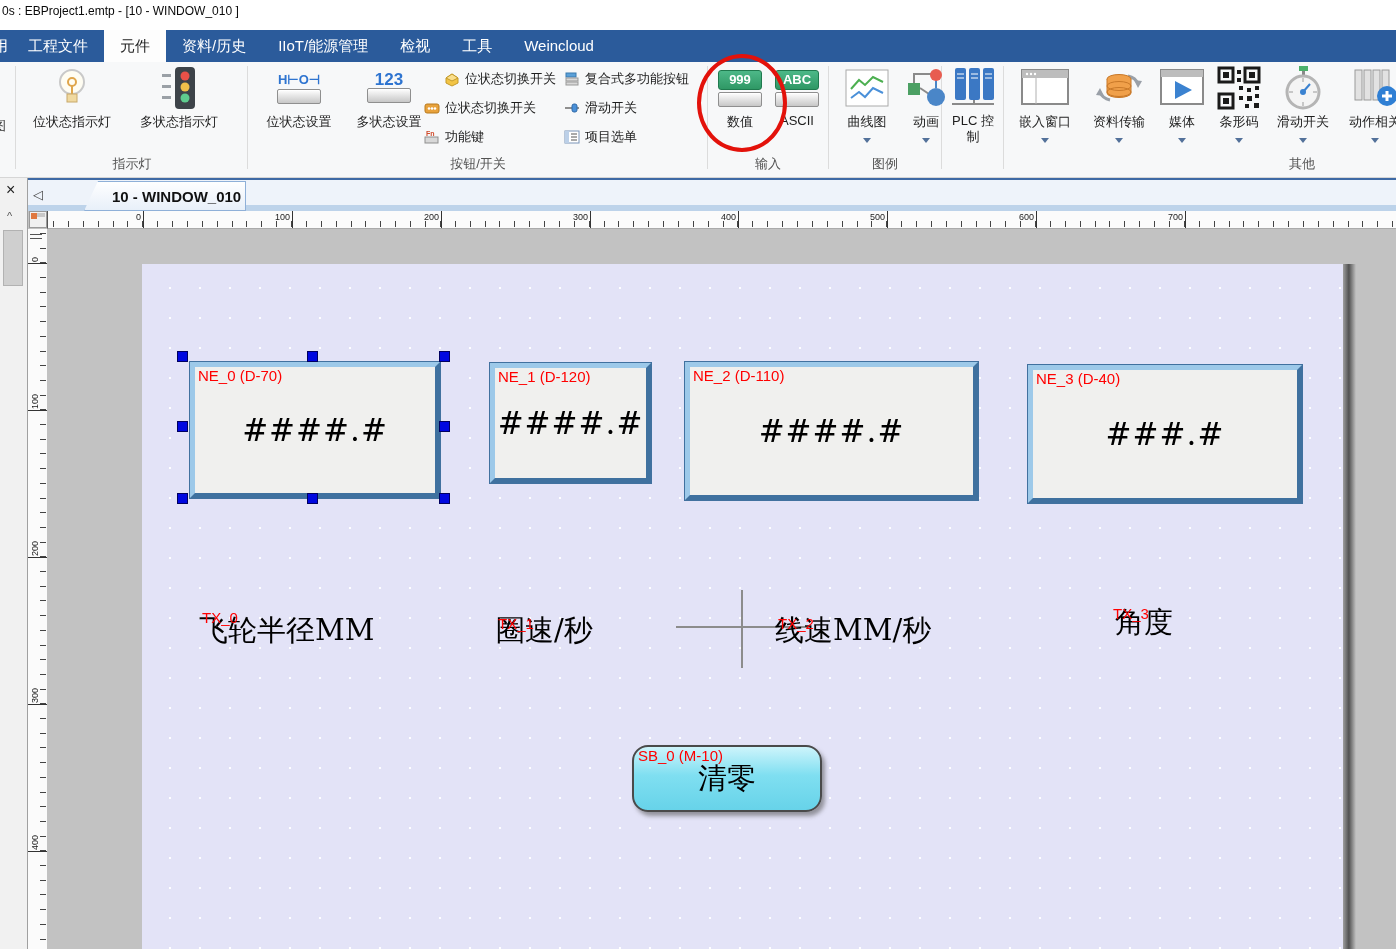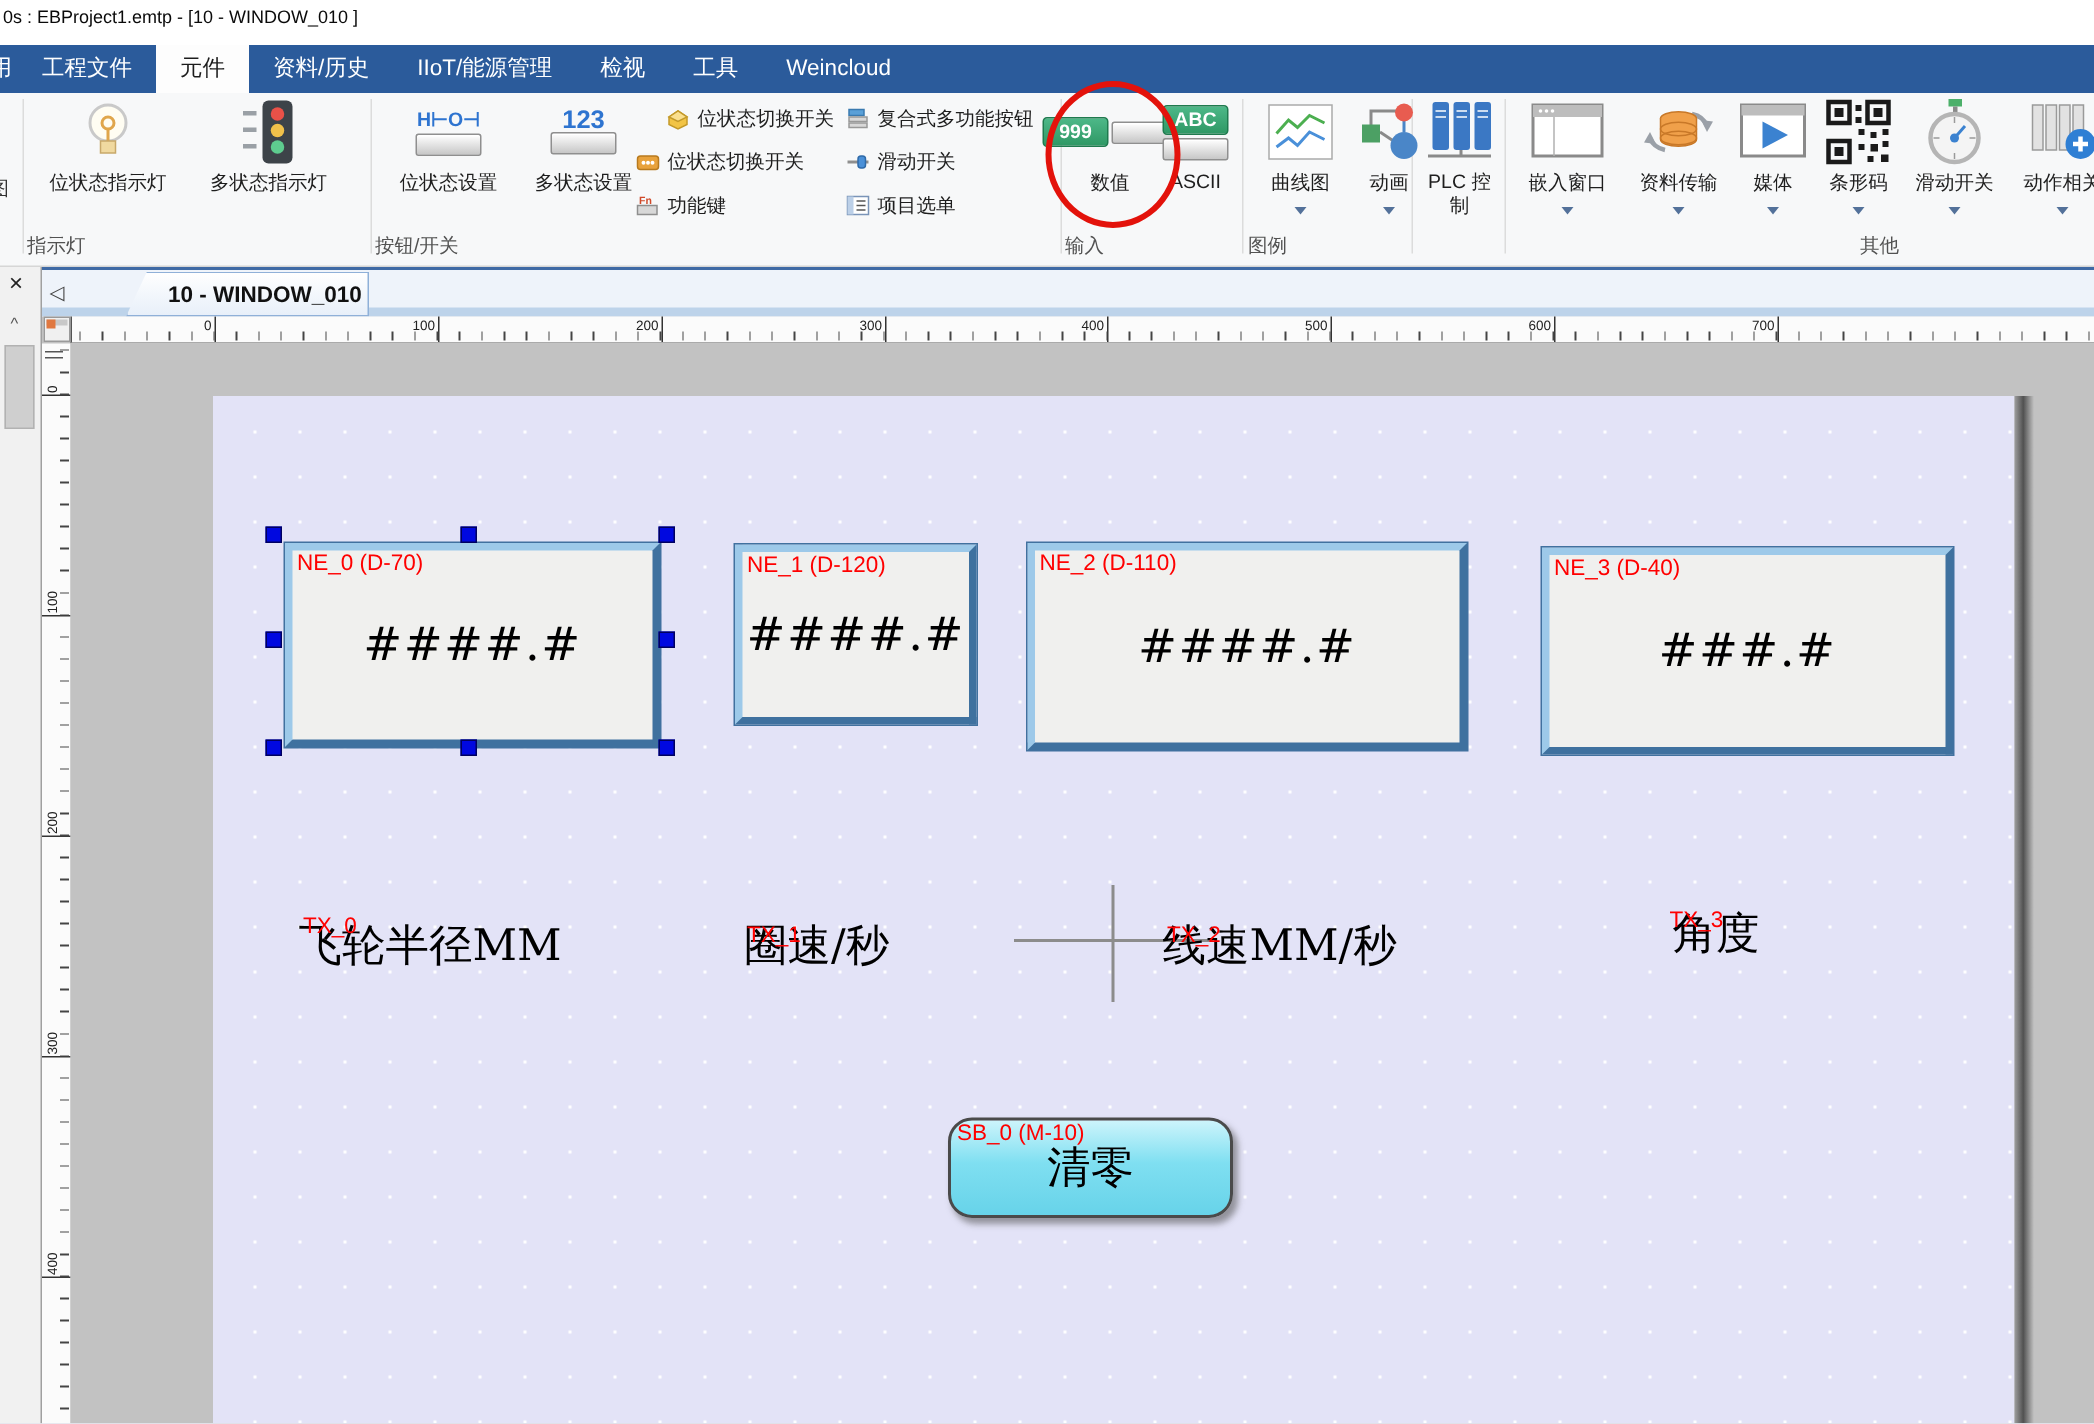--- a/index.html
+++ b/index.html
@@ -13,21 +13,21 @@
 
   
   .menubar { position:absolute; left:0; top:30px; width:1396px; height:32px; background:#2b5b9b; display:flex; align-items:stretch; overflow:hidden; }
   .mi { color:#fff; font-size:15px; line-height:32px; padding:0 16px; white-space:nowrap; }
   .mi.partial { padding:0 4px 0 0; margin-left:-7px; }
   .mi.active { background:#fdfdfd; color:#1c1c1c; }
 
   
   .ribbon { position:absolute; left:0; top:62px; width:1396px; height:116px; background:#f7f8f9; border-bottom:1px solid #d6d6d6; overflow:hidden; }
   .sep { position:absolute; top:4px; bottom:8px; width:1px; background:#dcdcdc; }
-  .glabel { position:absolute; top:93px; font-size:13px; color:#525252; white-space:nowrap; }
+  .glabel { position:absolute; top:93px; font-size:13px; color:#525252; text-align:center; white-space:nowrap; }
   .bigbtn { position:absolute; top:0; display:flex; flex-direction:column; align-items:center; cursor:default; }
   .bigbtn .iconbox { height:46px; display:flex; align-items:center; justify-content:center; margin-top:3px; }
   .bigbtn .blabel { font-size:13px; color:#1e1e1e; white-space:nowrap; margin-top:2px; }
   .arr { width:0; height:0; border-left:4px solid transparent; border-right:4px solid transparent; border-top:5px solid #53719a; margin-top:7px; }
   .smallitem { position:absolute; height:22px; display:flex; align-items:center; gap:5px; }
   .smallitem .slabel { font-size:13px; color:#1e1e1e; white-space:nowrap; }
   .ribbon .partial-label { position:absolute; left:-7px; top:55px; font-size:13px; color:#333; }
 
   .key3d { width:44px; height:15px; background:linear-gradient(#ffffff,#c7c7c7); border:1px solid #8f8f8f; border-radius:2px; box-shadow:inset 0 1px 0 #fff; }
   .greenbadge { width:44px; height:20px; background:linear-gradient(#4db888,#2f9865); border:1px solid #1f7a4e; border-radius:3px; color:#fff; font-weight:bold; font-size:13px; text-align:center; line-height:18px; }
@@ -227,21 +227,21 @@
             <line x1="7" y1="8" x2="13" y2="8" stroke="#555"></line>
             <line x1="7" y1="11" x2="13" y2="11" stroke="#555"></line>
           </svg>
         </span>
       <span class="slabel">项目选单</span>
     </div>
     <div class="glabel" style="left:250px;width:456px">按钮/开关</div>
 
     <div class="bigbtn" style="left:712px;width:56px">
       <div class="iconbox">
-        <div style="display:flex;flex-direction:row;align-items:center;gap:2px">
+        <div style="display:flex;flex-direction:column;align-items:center;gap:2px">
           <div class="greenbadge">999</div>
             <div class="key3d"></div>
         </div>
       </div>
       <div class="blabel">数值</div>
     </div>
     <div class="bigbtn" style="left:770px;width:54px">
       <div class="iconbox">
         <div style="display:flex;flex-direction:column;align-items:center;gap:2px">
           <div class="greenbadge">ABC</div>

